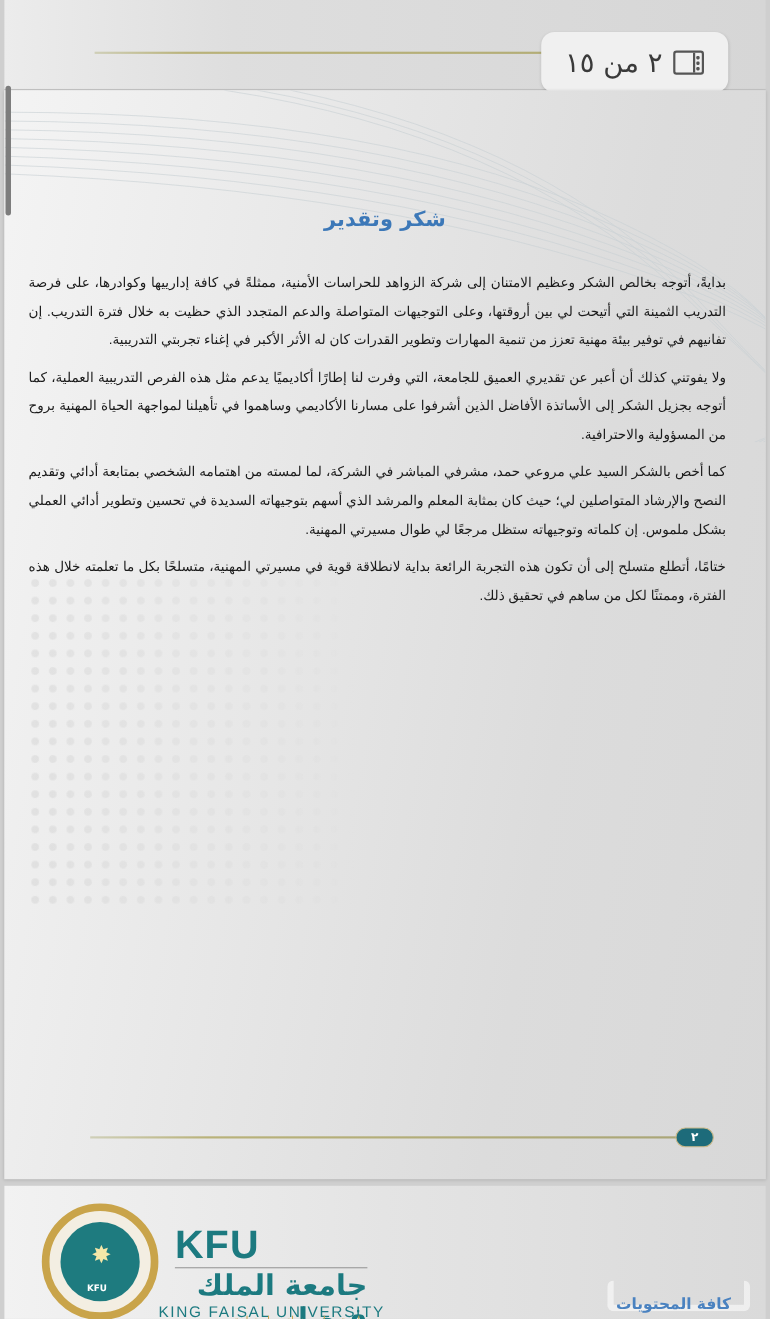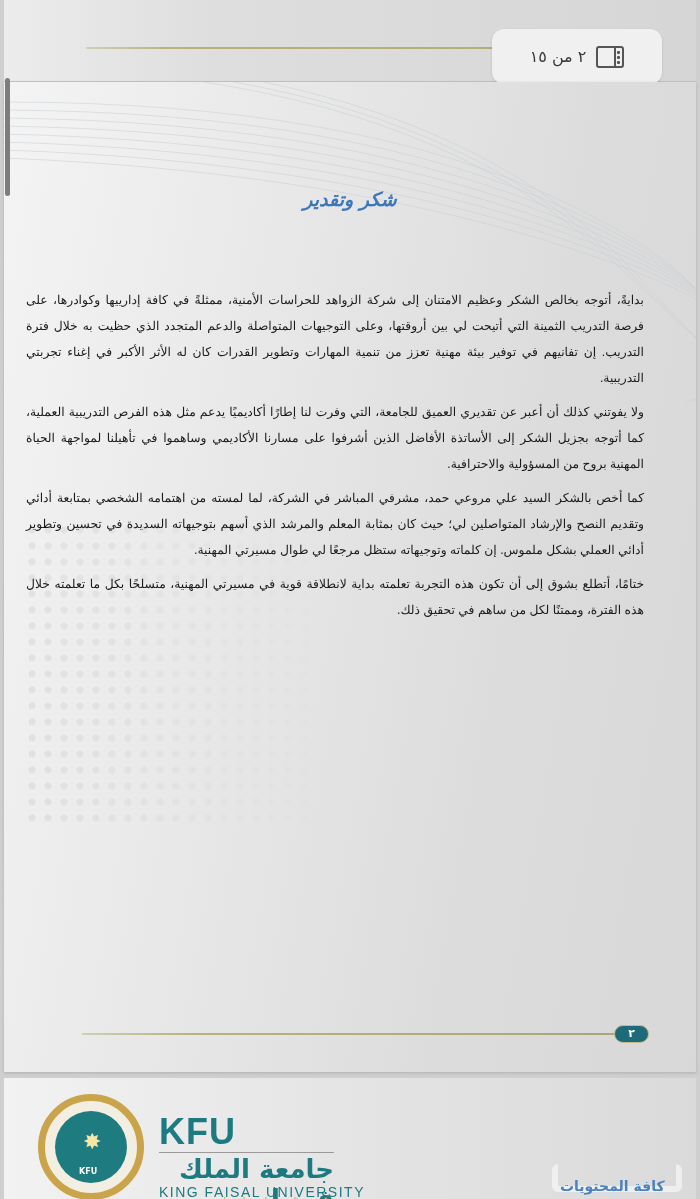--- a/index.html
+++ b/index.html
@@ -32,21 +32,21 @@
       width: 28px; height: 22px; border: 2.5px solid #555; border-radius: 3px;
       position: relative;
     }
     .page-counter .icon::after {
       content: ""; position: absolute; left: 16px; top: 0; bottom: 0; width: 2px; background: #555;
     }
     .page-counter .icon span {
       position: absolute; left: 19px; width: 3px; height: 3px; background: #555; border-radius: 1px;
     }
     .page-counter .text {
-      font-size: 16px; color: #3a3a3a; font-family: "DejaVu Sans", sans-serif;
+      font-size: 25px; color: #3a3a3a; font-family: "DejaVu Sans", sans-serif;
     }
 
     
     .page {
       position: absolute; left: 4px; top: 82px; width: 692px; height: 990px;
       background: linear-gradient(100deg, #f4f4f4 0%, #e8e8e8 35%, #dcdcdc 70%, #d8d8d8 100%);
       overflow: hidden;
       box-shadow: 0 1px 3px rgba(0,0,0,0.15);
     }
     .page .swoosh {
@@ -60,28 +60,28 @@
       mask-image: linear-gradient(90deg, rgba(0,0,0,0.8), rgba(0,0,0,0));
     }
     .scrollbar {
       position: absolute; left: 5px; top: 78px; width: 5px; height: 118px;
       background: #7d7d7d; border-radius: 3px;
     }
 
     .title {
       position: absolute; left: 0; right: 0; top: 106px;
       text-align: center; font-size: 19px; font-weight: bold; color: #3c78b8;
-      direction: rtl; font-family: "DejaVu Sans", sans-serif; font-style: italic;
+      direction: rtl; font-family: "DejaVu Sans", sans-serif;
     }
 
     .body-text {
-      position: absolute; left: 22px; right: 52px; top: 162px;
+      position: absolute; left: 22px; right: 36px; top: 162px;
       direction: rtl; text-align: justify;
       font-family: "Liberation Sans", sans-serif;
-      font-size: 12.3px; line-height: 26px; color: #1a1a1a; margin-top: 43px;
+      font-size: 12.3px; line-height: 26px; color: #1a1a1a;
     }
     .body-text p { margin-bottom: 8px; }
 
     .bottom-rule {
       position: absolute; left: 78px; top: 951px; width: 535px; height: 2px;
       background: linear-gradient(90deg, #cfcfb8 0%, #b9b27a 20%, #aaa678 100%);
     }
     .page-num {
       position: absolute; left: 610px; top: 943px; width: 35px; height: 18px;
       background: #1d6b7a; border-radius: 9px; border: 1px solid #c9b98a;
@@ -115,21 +115,21 @@
       font-size: 36px; color: #1c7a80; letter-spacing: 1px; line-height: 36px;
     }
     .kfu-rule {
       position: absolute; left: 155px; top: 74px; width: 175px; height: 1px; background: #9a9a9a;
     }
     .kfu-arabic {
       position: absolute; left: 155px; top: 76px; width: 175px; text-align: right;
       direction: rtl; font-size: 26px; color: #1c7a80; font-weight: bold; line-height: 30px;
     }
     .kfu-english {
-      position: absolute; left: 155px; top: 106px;
+      position: absolute; left: 140px; top: 106px;
       font-family: "Liberation Sans", sans-serif; font-size: 14px; color: #1c7a80;
       letter-spacing: 1.5px;
     }
     .kfu-tagline {
       position: absolute; left: 155px; top: 118px; width: 175px; text-align: right;
       direction: rtl; font-size: 10px; color: #c9a44a;
     }
     .toc-label {
       position: absolute; left: 556px; top: 100px;
       direction: rtl; font-size: 14px; font-weight: bold; color: #4a82c0;
@@ -173,21 +173,21 @@
     </g>
   </svg>
   <div class="dots"></div>
 
   <div class="title">شكر وتقدير</div>
 
   <div class="body-text">
     <p>بدايةً، أتوجه بخالص الشكر وعظيم الامتنان إلى شركة الزواهد للحراسات الأمنية، ممثلةً في كافة إدارييها وكوادرها، على فرصة التدريب الثمينة التي أتيحت لي بين أروقتها، وعلى التوجيهات المتواصلة والدعم المتجدد الذي حظيت به خلال فترة التدريب. إن تفانيهم في توفير بيئة مهنية تعزز من تنمية المهارات وتطوير القدرات كان له الأثر الأكبر في إغناء تجربتي التدريبية.</p>
     <p>ولا يفوتني كذلك أن أعبر عن تقديري العميق للجامعة، التي وفرت لنا إطارًا أكاديميًا يدعم مثل هذه الفرص التدريبية العملية، كما أتوجه بجزيل الشكر إلى الأساتذة الأفاضل الذين أشرفوا على مسارنا الأكاديمي وساهموا في تأهيلنا لمواجهة الحياة المهنية بروح من المسؤولية والاحترافية.</p>
     <p>كما أخص بالشكر السيد علي مروعي حمد، مشرفي المباشر في الشركة، لما لمسته من اهتمامه الشخصي بمتابعة أدائي وتقديم النصح والإرشاد المتواصلين لي؛ حيث كان بمثابة المعلم والمرشد الذي أسهم بتوجيهاته السديدة في تحسين وتطوير أدائي العملي بشكل ملموس. إن كلماته وتوجيهاته ستظل مرجعًا لي طوال مسيرتي المهنية.</p>
-    <p>ختامًا، أتطلع بشوق إلى أن تكون هذه التجربة تعلمته بداية لانطلاقة قوية في مسيرتي المهنية، متسلحًا بكل ما تعلمته خلال هذه الفترة، وممتنًا لكل من ساهم في تحقيق ذلك.</p>
+    <p>ختامًا، أتطلع متسلح إلى أن تكون هذه التجربة الرائعة بداية لانطلاقة قوية في مسيرتي المهنية، متسلحًا بكل ما تعلمته خلال هذه الفترة، وممتنًا لكل من ساهم في تحقيق ذلك.</p>
   </div>
 
   <div class="bottom-rule"></div>
   <div class="page-num">٢</div>
 </div>
 
 <div class="scrollbar"></div>
 
 <div class="next-page">
   <div class="logo-seal">

